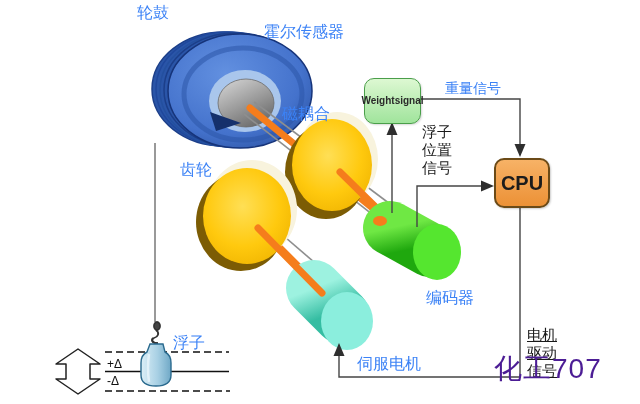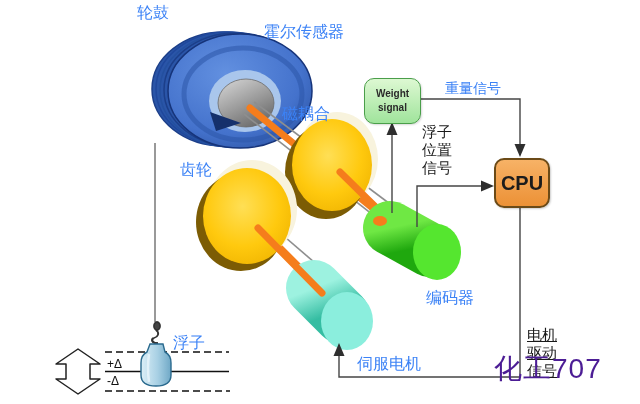--- a/index.html
+++ b/index.html
@@ -9,21 +9,21 @@
   }
   #artwork{position:absolute;left:0;top:0;}
   .lbl{position:absolute;white-space:nowrap;font-size:16px;color:#3b82f6;line-height:1.1;}
   .lbl-sm{font-size:14px;}
   .multi{position:absolute;font-size:15px;color:#1a1a1a;}
   .multi span{display:block;line-height:18px;}
   .delta{position:absolute;font-size:12px;color:#111;}
   #weight-box{
     position:absolute;left:364px;top:78px;width:55px;height:44px;border-radius:10px;
     background:linear-gradient(180deg,#ddf8d2,#a0e49c);border:1.6px solid #4a9e4a;
-    display:flex;flex-direction:column;align-items:center;justify-content:center;
+    display:flex;flex-direction:row;align-items:center;justify-content:center;
     font-size:10px;font-weight:bold;color:#2a2a2a;line-height:14px;
     box-shadow:1px 1px 2px rgba(0,0,0,.15);
   }
   #cpu-box{
     position:absolute;left:494px;top:158px;width:52px;height:46px;border-radius:10px;
     background:linear-gradient(180deg,#f7b266,#ec9136);border:2px solid #6b4a17;
     display:flex;align-items:center;justify-content:center;
     font-size:20px;font-weight:bold;color:#1c1c1c;
     box-shadow:1px 1px 2px rgba(0,0,0,.2);
   }

